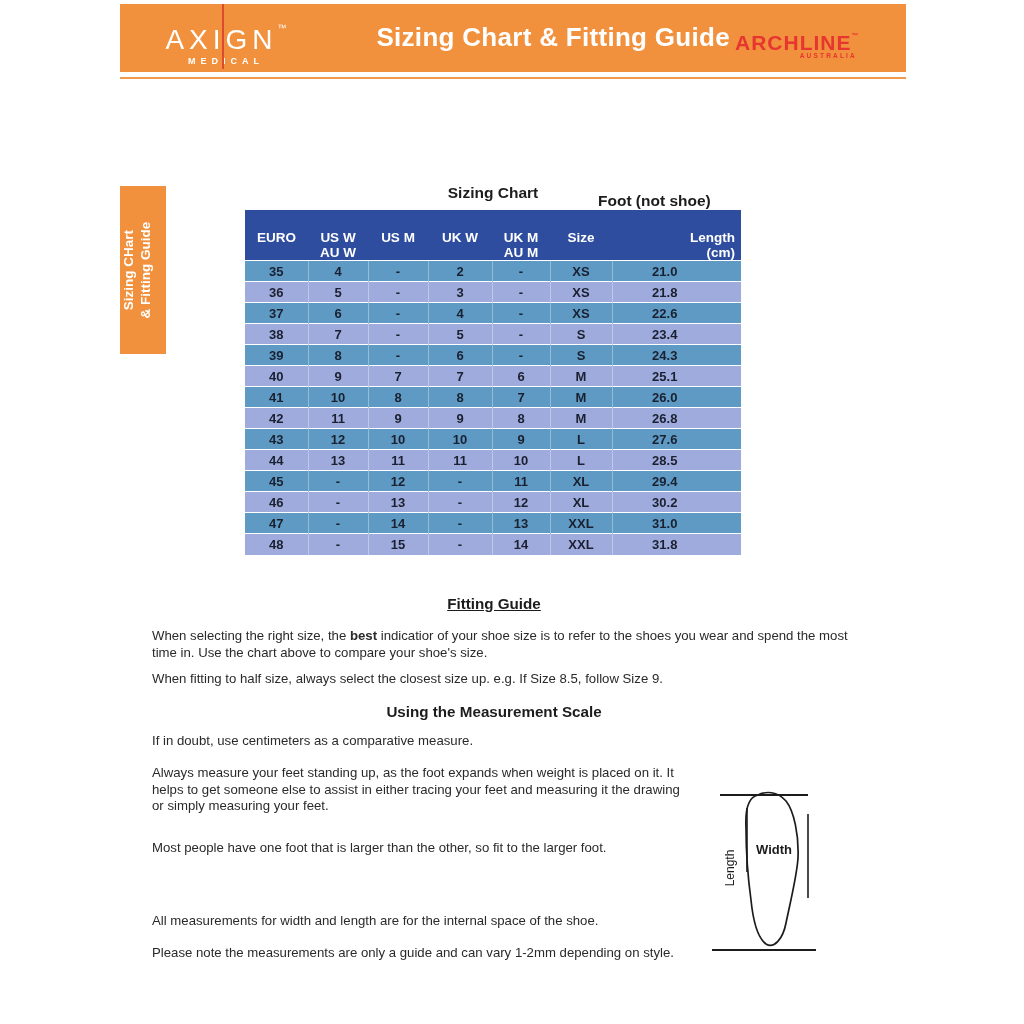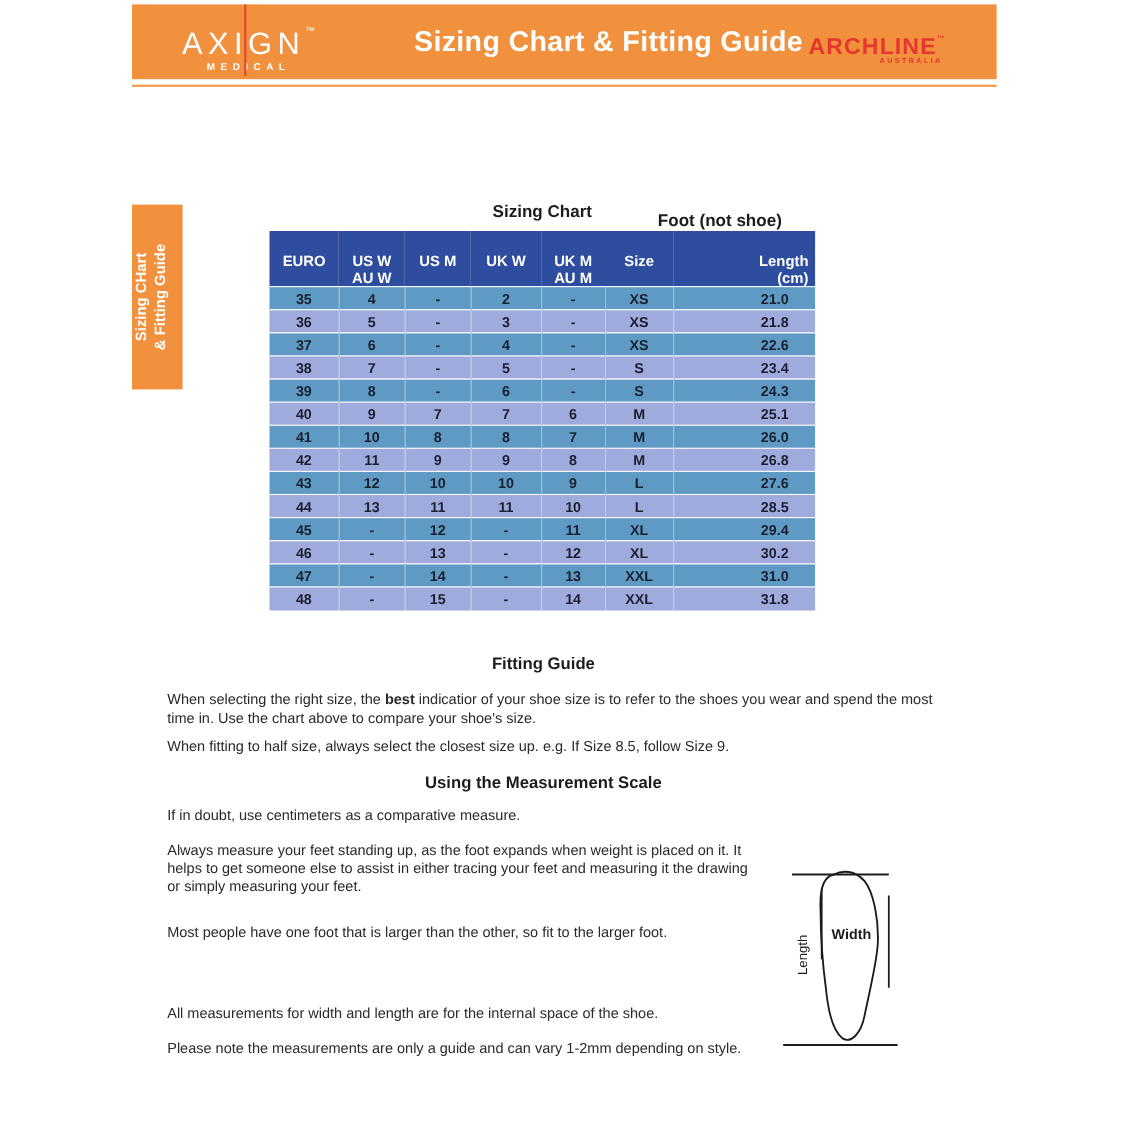--- a/index.html
+++ b/index.html
@@ -37,21 +37,21 @@
                 font-size:15.5px; font-weight:bold; color:#1c1c1c; }
 
   .sizing-table { position:absolute; left:245px; top:210px; width:496px;
                   border-collapse:collapse; table-layout:fixed; }
   .sizing-table thead th { background:#2E4D9E; color:#fff; font-size:13.5px; font-weight:bold;
                            height:46px; vertical-align:top; padding-top:20px; text-align:center; line-height:15px; }
   .sizing-table thead th.col-last { text-align:right; padding-right:6px; }
   .sizing-table tbody td { height:21px; font-size:13px; font-weight:bold; color:#1a2030;
                            text-align:center; border-top:1.5px solid #fff;
                            border-right:1px solid rgba(255,255,255,0.35); }
-  .sizing-table tbody td:last-child { border-right:none; text-align:right; padding-right:24px;margin-left:12px; }
+  .sizing-table tbody td:last-child { border-right:none; padding-right:24px;margin-left:12px; }
   .sizing-table tr.row-dark td { background:#5E9AC4; }
   .sizing-table tr.row-light td { background:#9FABDC; }
 
   
   .section-heading { position:absolute; left:152px; width:684px; text-align:center;
                      font-size:15.2px; font-weight:bold; color:#1c1c1c; }
   .body-text { position:absolute; left:152px; font-size:13.2px; line-height:16.5px; color:#2a2a2a; }
 
   
   .foot-diagram { position:absolute; left:698px; top:780px; }
@@ -247,21 +247,21 @@
           <td>-</td>
           <td>15</td>
           <td>-</td>
           <td>14</td>
           <td>XXL</td>
           <td>31.8</td>
         </tr>
       </tbody>
   </table>
 
-  <div class="section-heading" style="top:595px;">Fitting Guide</div>
+  <div class="section-heading" style="top:595px;text-decoration:underline;">Fitting Guide</div>
   <div class="body-text" style="top:628px; width:697px;"><span>When selecting the right size, the </span><b>best</b><span> indicatior of your shoe size is to refer to the shoes you wear and spend the most time in. Use the chart above to compare your shoe's size.</span></div>
   <div class="body-text" style="top:671px; width:700px;">When fitting to half size, always select the closest size up. e.g. If Size 8.5, follow Size 9.</div>
 
   <div class="section-heading" style="top:703px;">Using the Measurement Scale</div>
   <div class="body-text" style="top:733px; width:600px;">If in doubt, use centimeters as a comparative measure.</div>
   <div class="body-text" style="top:765px; width:537px;">Always measure your feet standing up, as the foot expands when weight is placed on it. It helps to get someone else to assist in either tracing your feet and measuring it the drawing or simply measuring your feet.</div>
   <div class="body-text" style="top:840px; width:560px;">Most people have one foot that is larger than the other, so fit to the larger foot.</div>
   <div class="body-text" style="top:913px; width:560px;">All measurements for width and length are for the internal space of the shoe.</div>
   <div class="body-text" style="top:945px; width:545px;">Please note the measurements are only a guide and can vary 1-2mm depending on style.</div>
 

